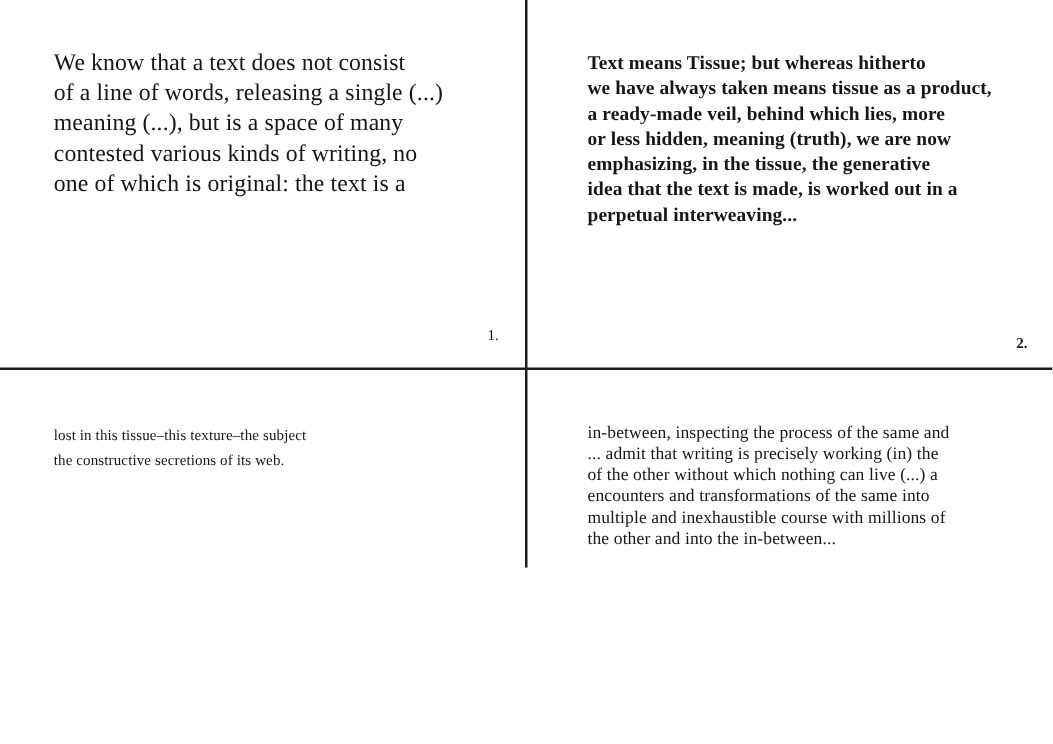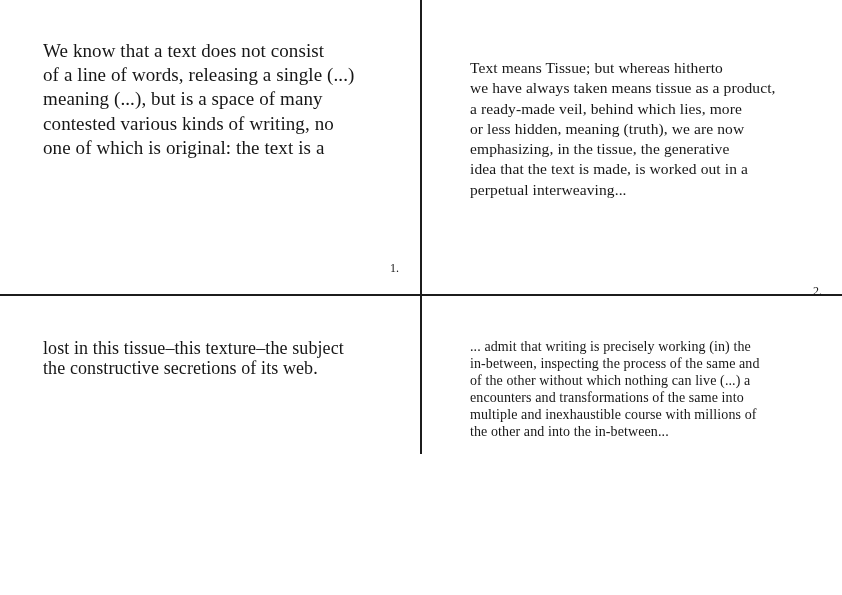--- a/index.html
+++ b/index.html
@@ -33,31 +33,31 @@
     left: 0;
     top: 294px;
     width: 842px;
     height: 2px;
     background: #1c1c1c;
   }
   .panel {
     position: absolute;
   }
   .panel-1 { left: 0;     top: 0;     width: 420px; height: 294px; }
-  .panel-2 { left: 422px; top: 17px;     width: 420px; height: 294px; }
+  .panel-2 { left: 422px; top: 0;     width: 420px; height: 294px; font-weight: bold; }
   .panel-3 { left: 0;     top: 296px; width: 420px; height: 299px; }
   .panel-4 { left: 422px; top: 296px; width: 420px; height: 299px; }
   .quote {
     position: absolute;
     white-space: nowrap;
     letter-spacing: 0.1px;
   }
   .quote-1 { left: 43px; top: 39px; font-size: 19px;   line-height: 24.2px; }
   .quote-2 { left: 48px; top: 41px; font-size: 15.5px; line-height: 20.3px; }
-  .quote-3 { left: 43px; top: 43px; font-size: 18px;   line-height: 19.6px; }
+  .quote-3 { left: 43px; top: 43px; font-size: 12px;   line-height: 19.6px; }
   .quote-4 { left: 48px; top: 43px; font-size: 14px;   line-height: 16.9px; }
   .pagenum {
     position: absolute;
     font-size: 12px;
     color: #161616;
   }
   .num-1 { left: 390px; top: 261px; }
   .num-2 { left: 391px; top: 267px; }
   .num-3 { left: 383px; top: 267px; }
   .num-4 { left: 386px; top: 271px; }
@@ -96,22 +96,22 @@
   <section class="panel panel-3">
     <div class="quote quote-3">
         <div>lost in this tissue–this texture–the subject</div>
         <div>the constructive secretions of its web.</div>
       </div>
     <div class="pagenum num-3">3.</div>
   </section>
 
   <section class="panel panel-4">
     <div class="quote quote-4">
+        <div>in-between, inspecting the process of the same and</div>
         <div>... admit that writing is precisely working (in) the</div>
-        <div>in-between, inspecting the process of the same and</div>
         <div>of the other without which nothing can live (...) a</div>
         <div>encounters and transformations of the same into</div>
         <div>multiple and inexhaustible course with millions of</div>
         <div>the other and into the in-between...</div>
       </div>
     <div class="pagenum num-4">4.</div>
   </section>
 </div>
 
 </body></html>

